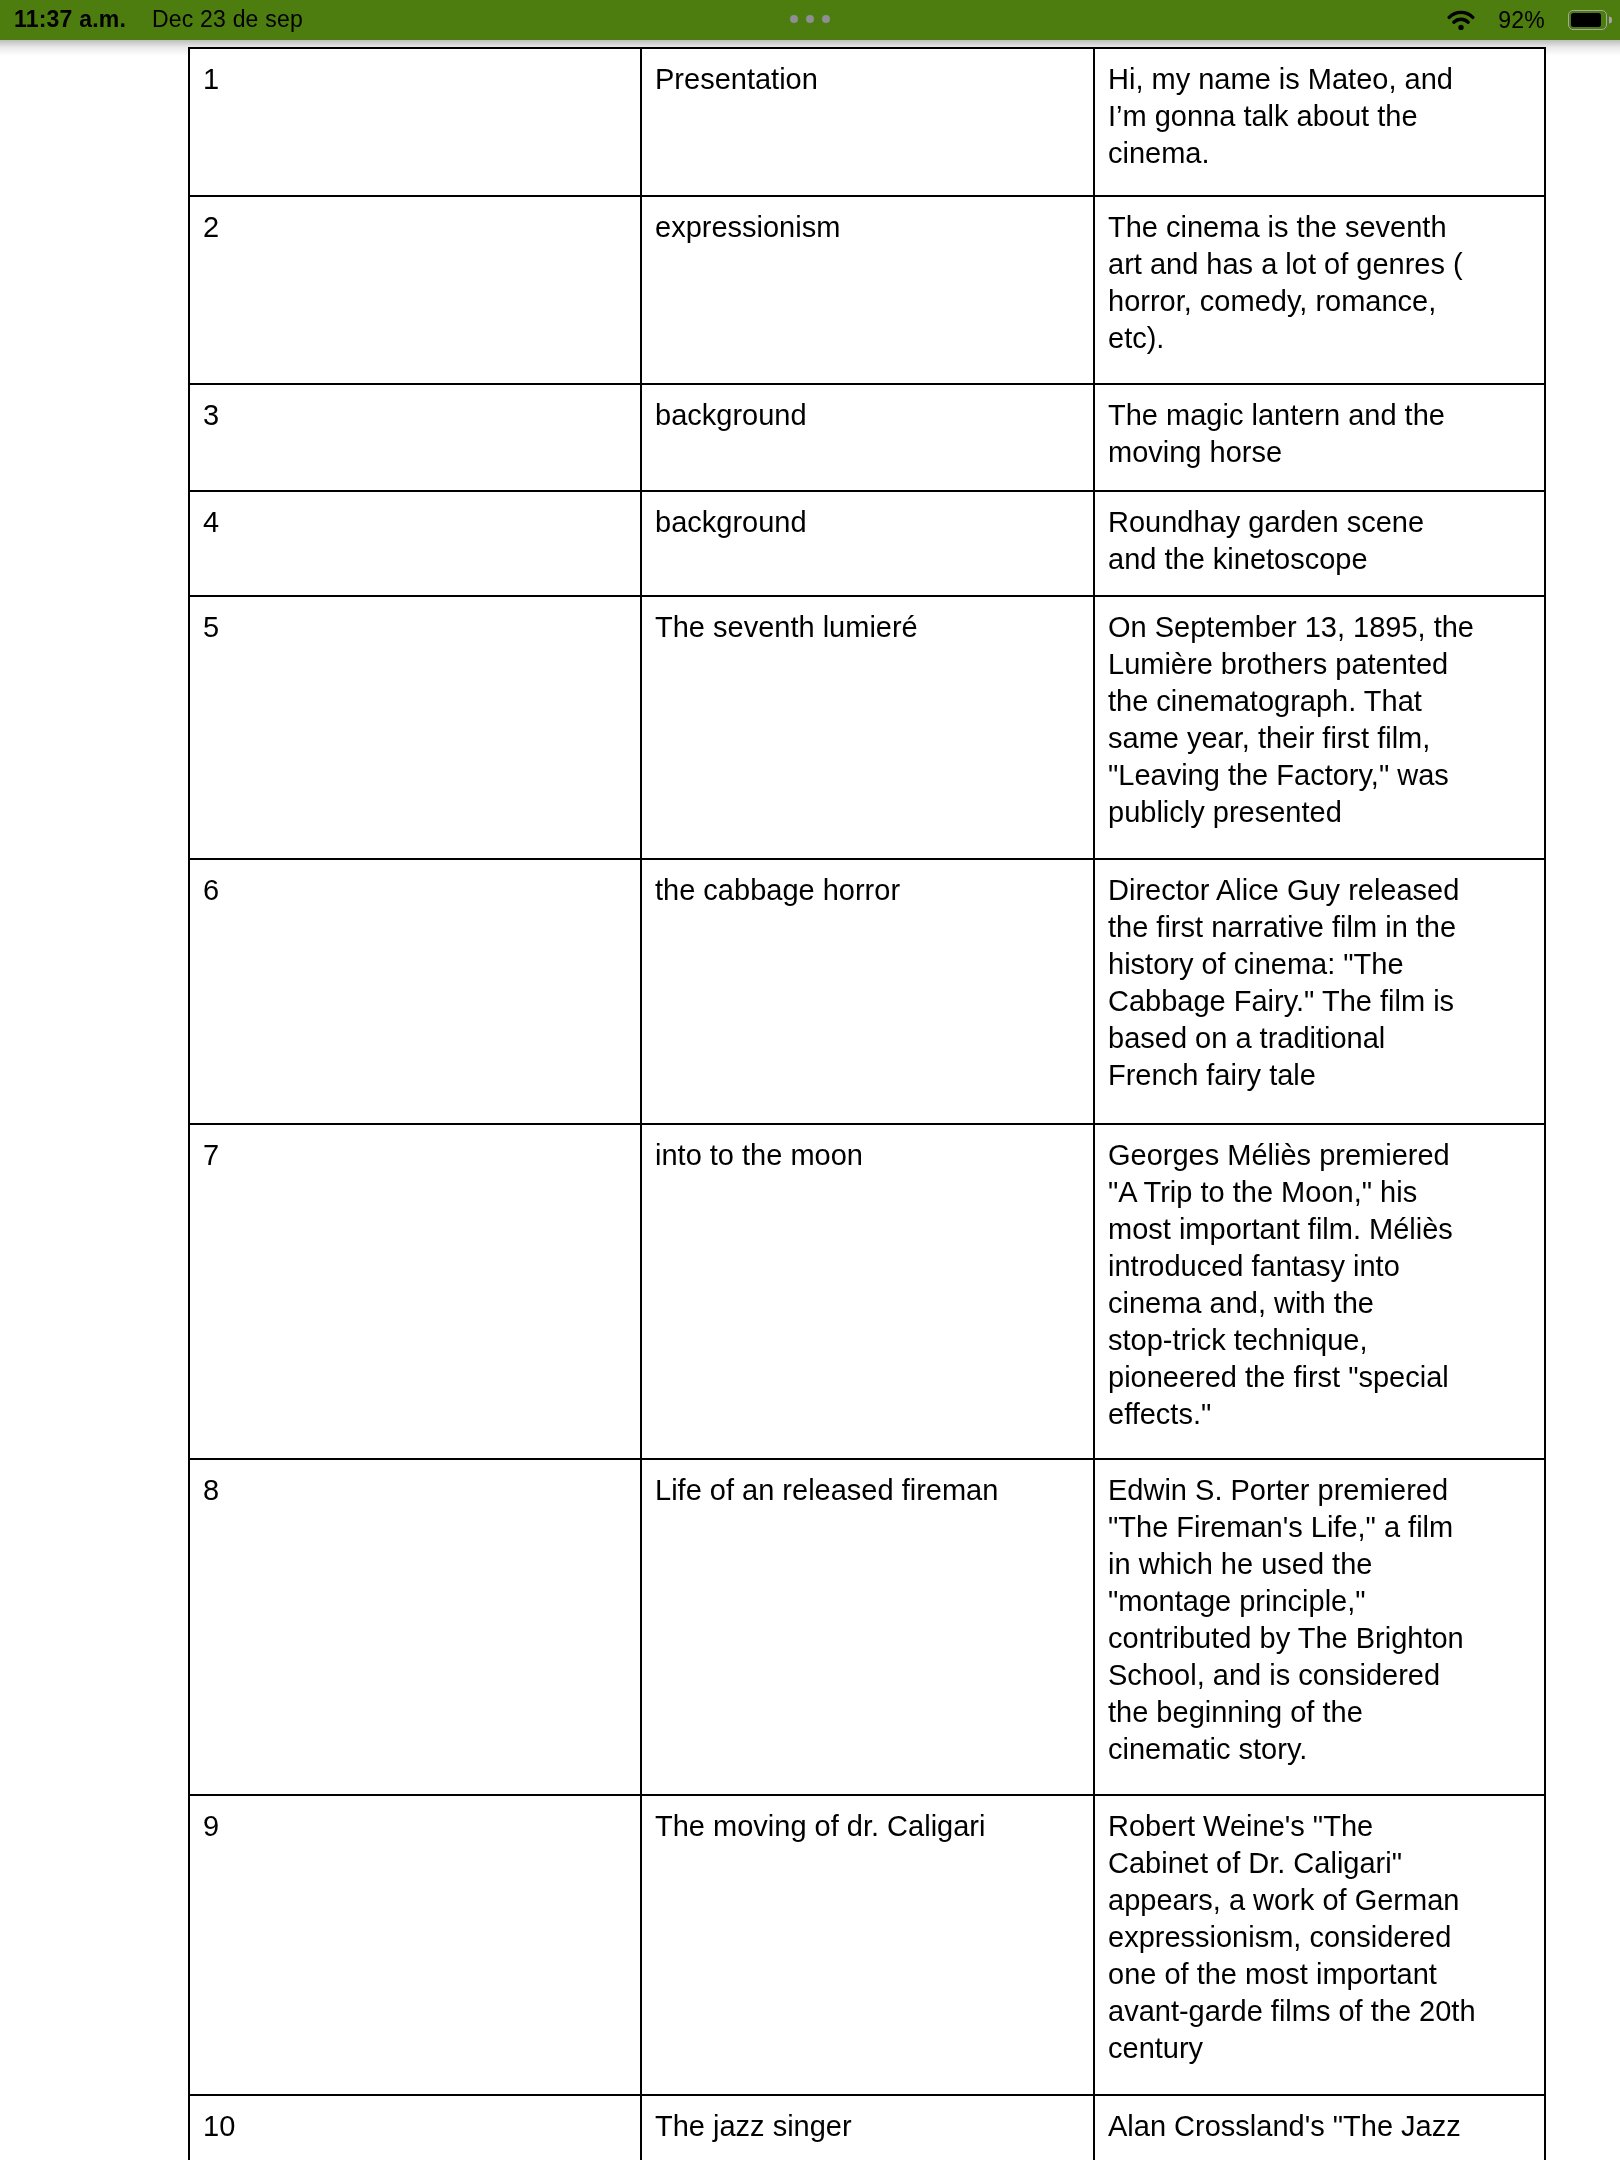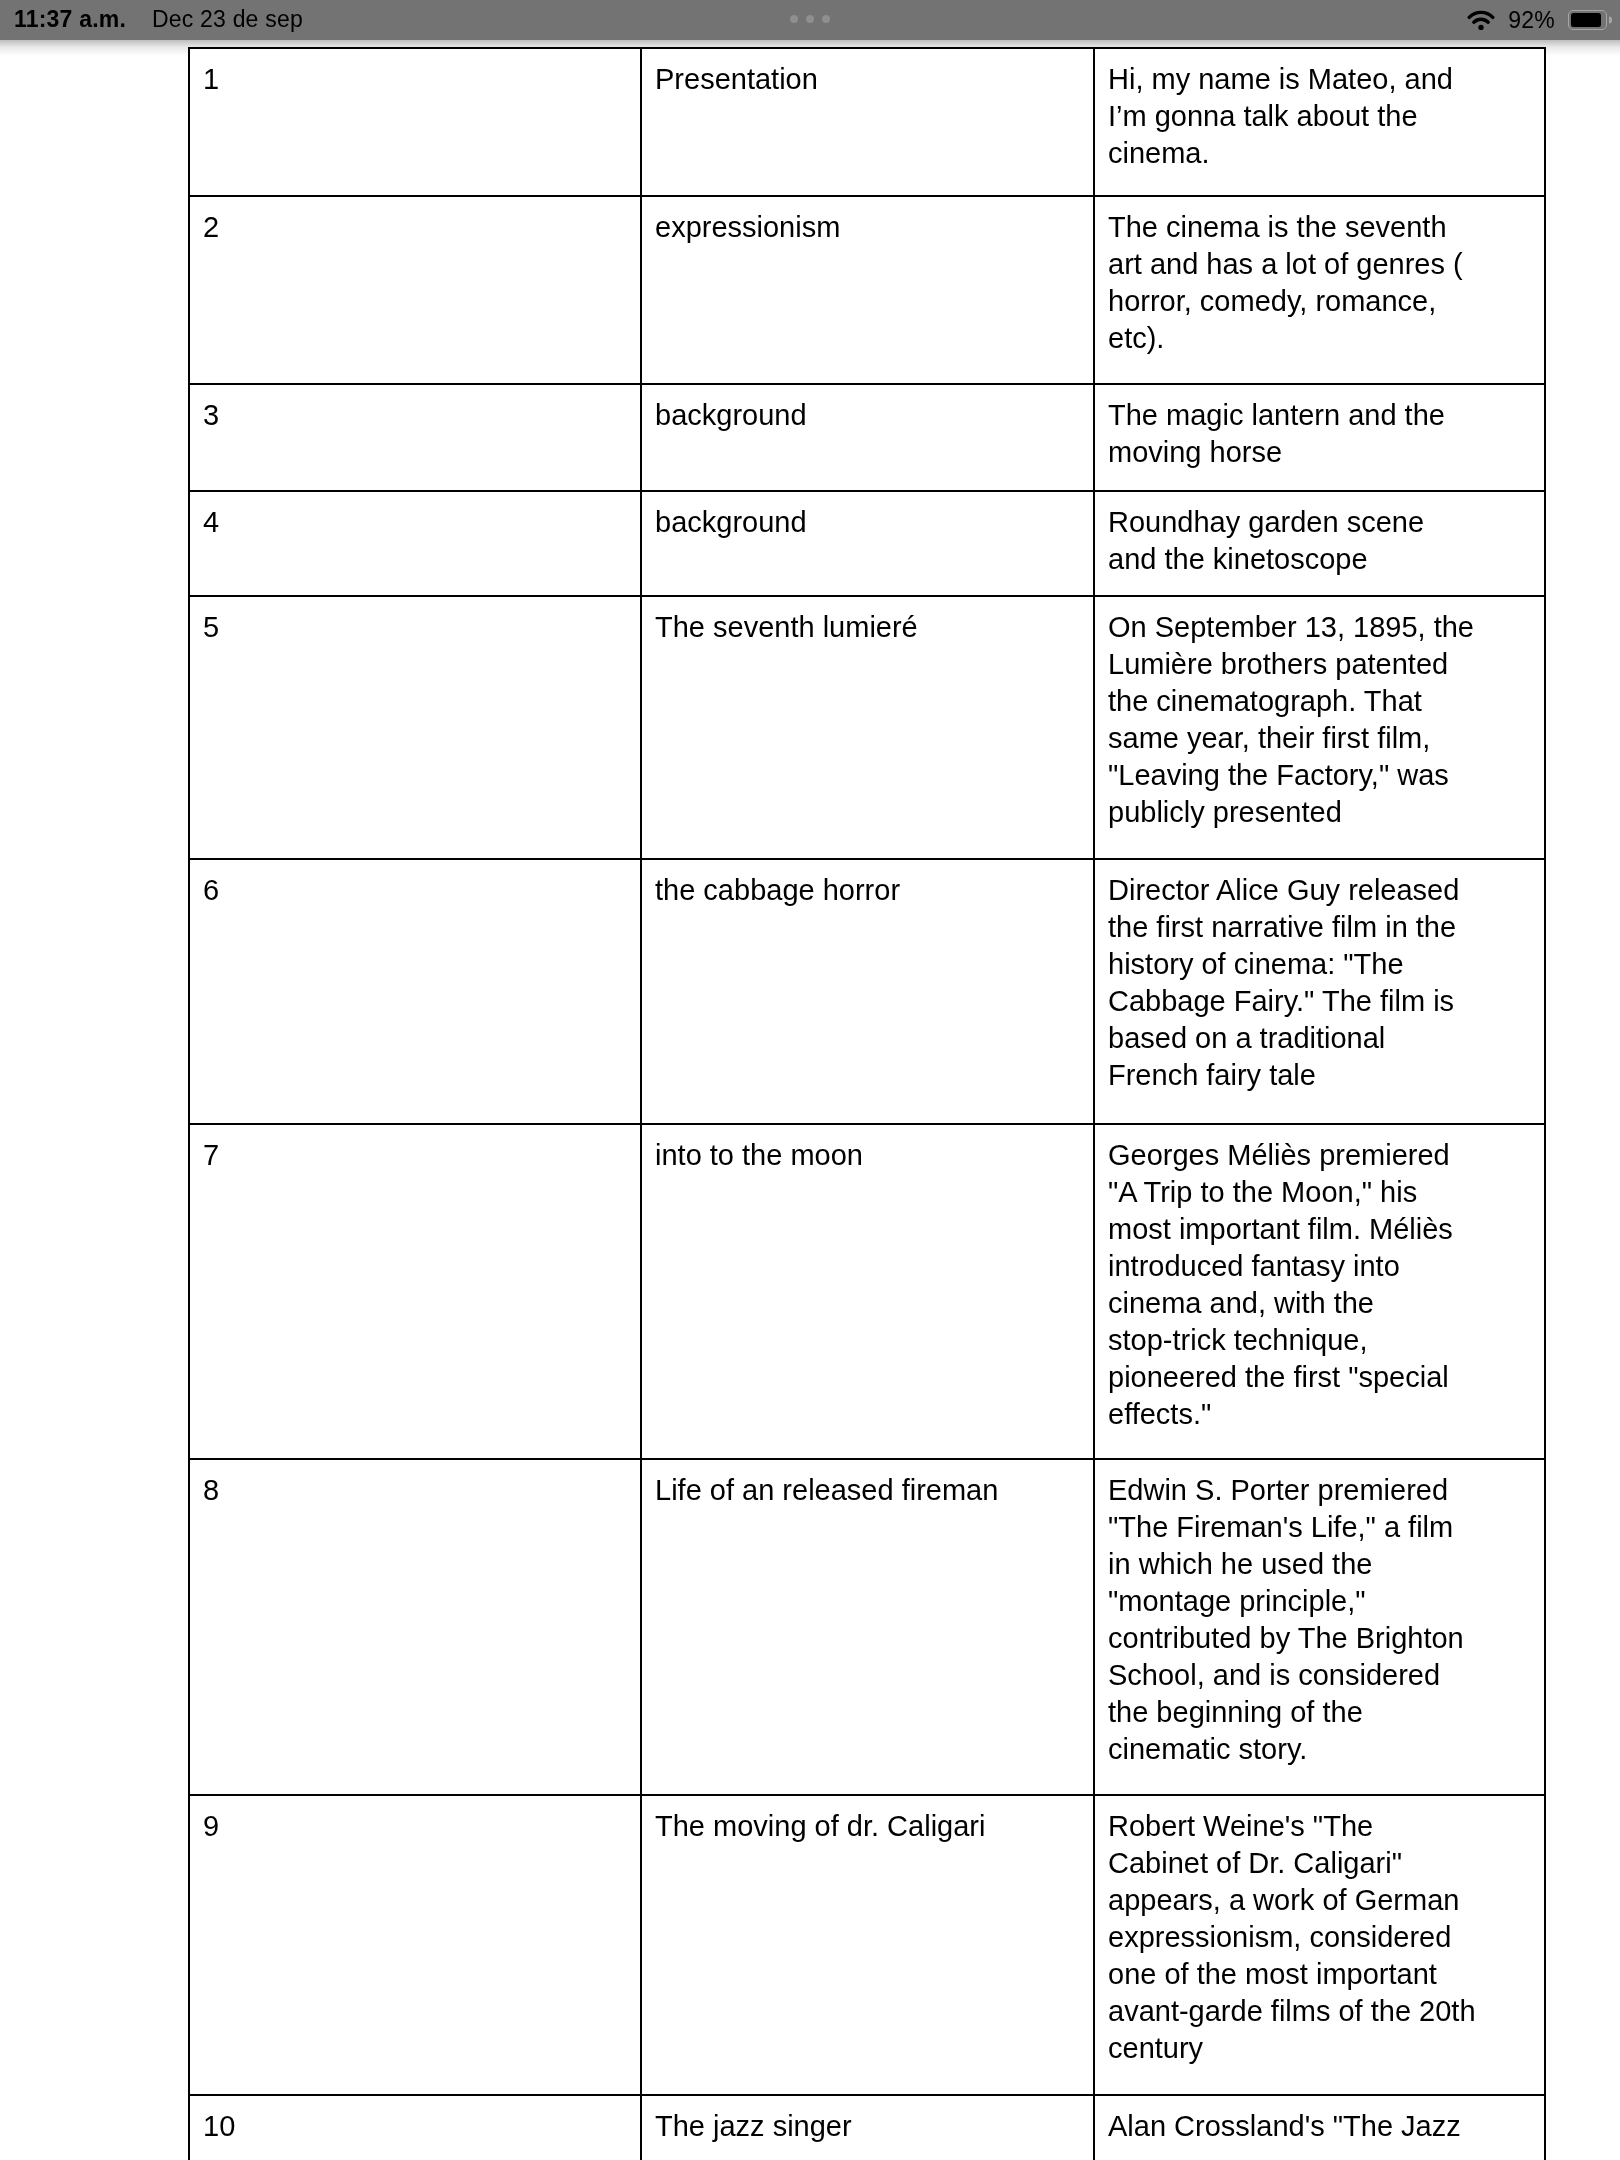--- a/index.html
+++ b/index.html
@@ -16,21 +16,21 @@
     color: #000000;
     -webkit-font-smoothing: antialiased;
   }
 
   
   .status-bar {
     position: absolute;
     top: 0; left: 0;
     width: 100%;
     height: 40px;
-    background: #737373;
+    background: #4d7c0f;
     z-index: 5;
   }
   .sb-left {
     position: absolute;
     left: 14px;
     top: 6px;
     display: flex;
     align-items: baseline;
     gap: 26px;
     font-size: 23px;
@@ -51,21 +51,21 @@
     border-radius: 50%;
     background: #8e8e93;
   }
   .sb-right {
     position: absolute;
     right: 13px;
     top: 5px;
     height: 30px;
     display: flex;
     align-items: center;
-    gap: 13px;
+    gap: 23px;
   }
   .sb-batt-pct { font-size: 23px; font-weight: 400; letter-spacing: 0.2px; }
 
   .batt {
     position: relative;
     width: 37px; height: 18px;
     border: 1.5px solid #a6a6a6;
     border-radius: 5px;
     display: flex;
     align-items: center;

